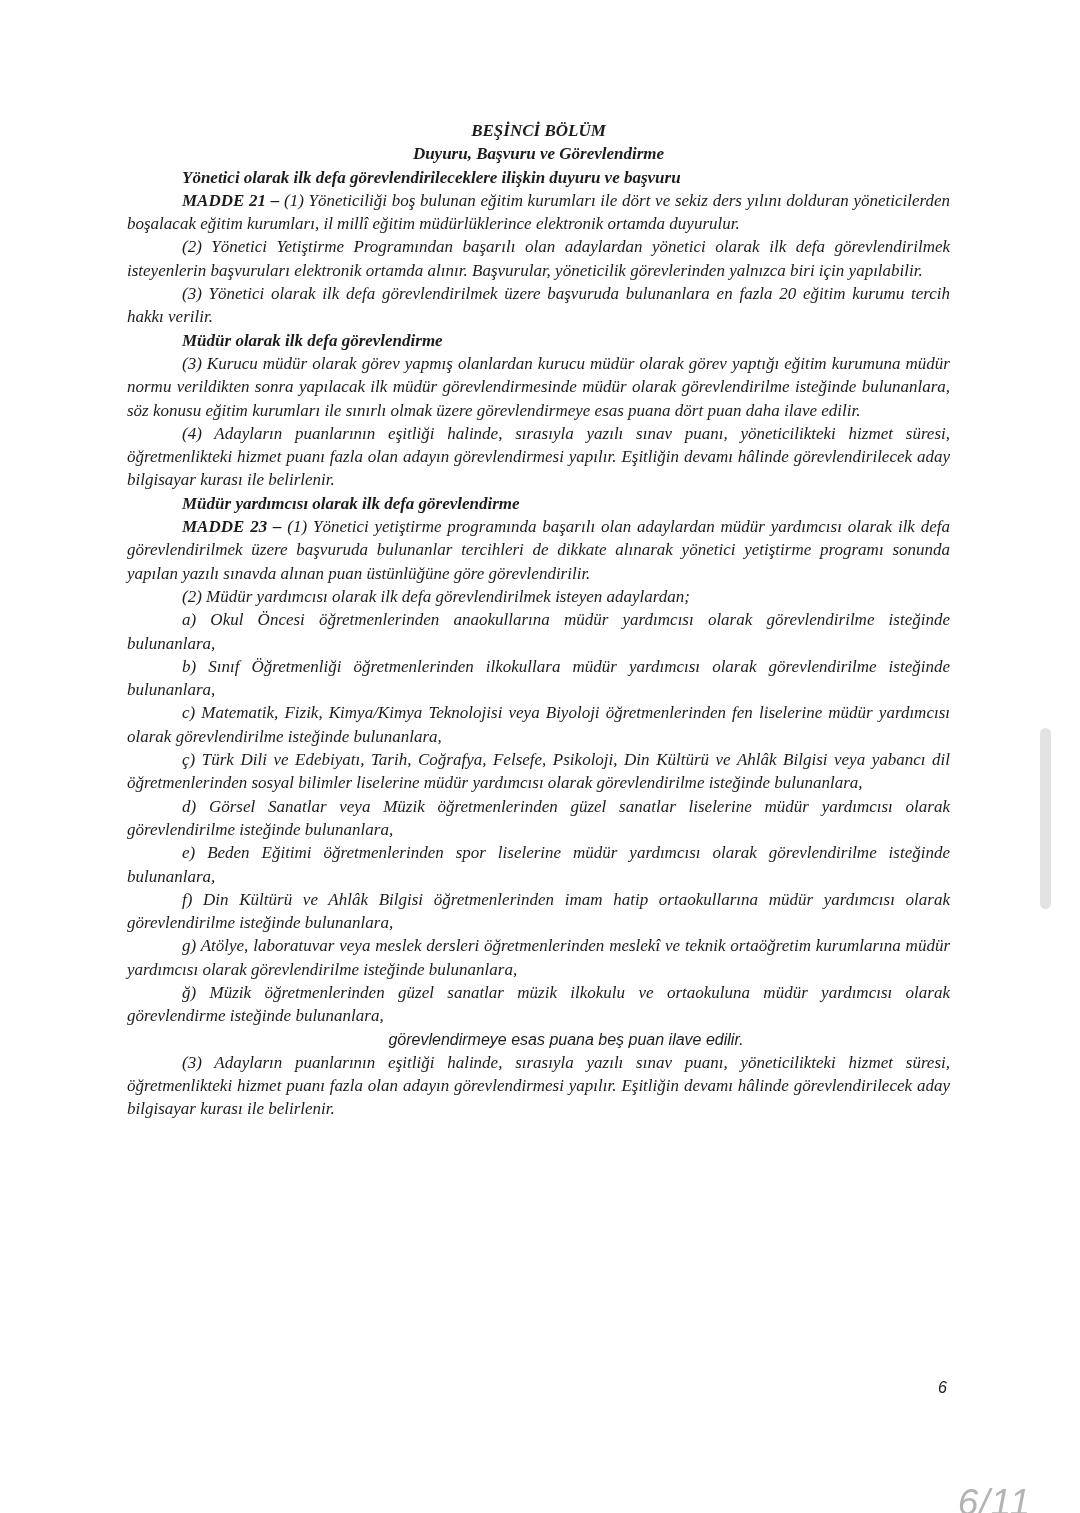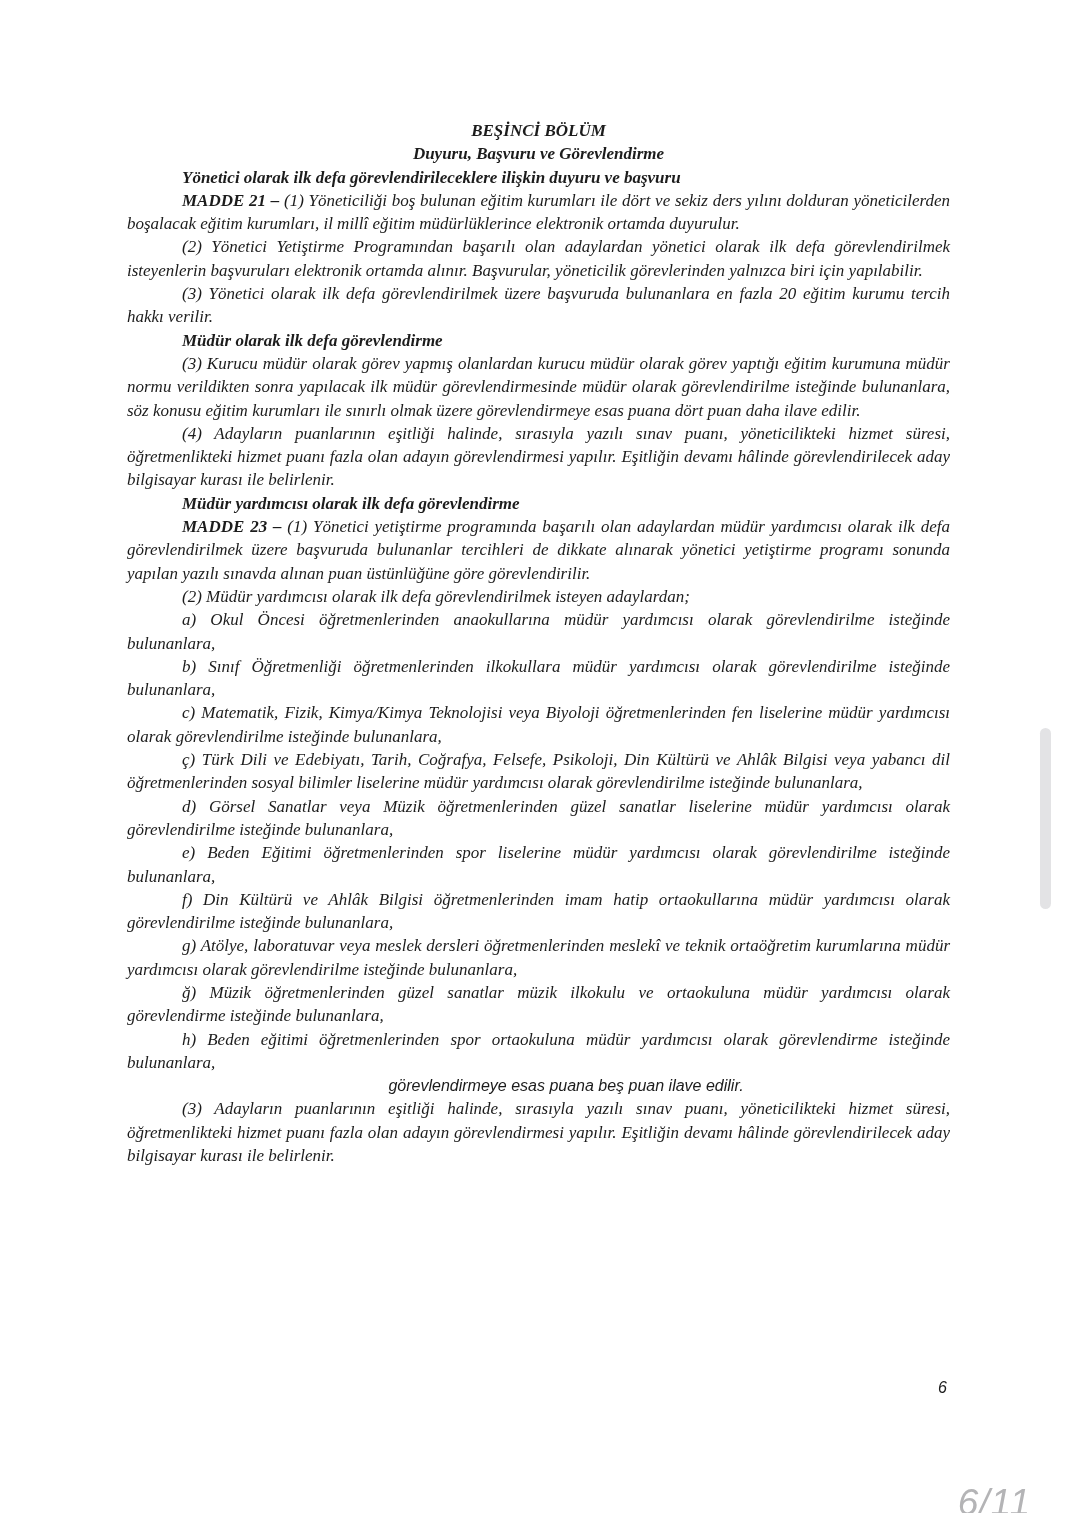--- a/index.html
+++ b/index.html
@@ -65,21 +65,20 @@
     <p class="para body">(2) Müdür yardımcısı olarak ilk defa görevlendirilmek isteyen adaylardan;</p>
     <p class="para body">a) Okul Öncesi öğretmenlerinden anaokullarına müdür yardımcısı olarak görevlendirilme isteğinde bulunanlara,</p>
     <p class="para body">b) Sınıf Öğretmenliği öğretmenlerinden ilkokullara müdür yardımcısı olarak görevlendirilme isteğinde bulunanlara,</p>
     <p class="para body">c) Matematik, Fizik, Kimya/Kimya Teknolojisi veya Biyoloji öğretmenlerinden fen liselerine müdür yardımcısı olarak görevlendirilme isteğinde bulunanlara,</p>
     <p class="para body">ç) Türk Dili ve Edebiyatı, Tarih, Coğrafya, Felsefe, Psikoloji, Din Kültürü ve Ahlâk Bilgisi veya yabancı dil öğretmenlerinden sosyal bilimler liselerine müdür yardımcısı olarak görevlendirilme isteğinde bulunanlara,</p>
     <p class="para body">d) Görsel Sanatlar veya Müzik öğretmenlerinden güzel sanatlar liselerine müdür yardımcısı olarak görevlendirilme isteğinde bulunanlara,</p>
     <p class="para body">e) Beden Eğitimi öğretmenlerinden spor liselerine müdür yardımcısı olarak görevlendirilme isteğinde bulunanlara,</p>
     <p class="para body">f) Din Kültürü ve Ahlâk Bilgisi öğretmenlerinden imam hatip ortaokullarına müdür yardımcısı olarak görevlendirilme isteğinde bulunanlara,</p>
     <p class="para body">g) Atölye, laboratuvar veya meslek dersleri öğretmenlerinden meslekî ve teknik ortaöğretim kurumlarına müdür yardımcısı olarak görevlendirilme isteğinde bulunanlara,</p>
     <p class="para body">ğ) Müzik öğretmenlerinden güzel sanatlar müzik ilkokulu ve ortaokuluna müdür yardımcısı olarak görevlendirme isteğinde bulunanlara,</p>
-    <p class="para body">h) Beden eğitimi öğretmenlerinden spor ortaokuluna müdür yardımcısı olarak görevlendirme isteğinde bulunanlara,</p>
     <p class="para body-sans">görevlendirmeye esas puana beş puan ilave edilir.</p>
     <p class="para body">(3) Adayların puanlarının eşitliği halinde, sırasıyla yazılı sınav puanı, yöneticilikteki hizmet süresi, öğretmenlikteki hizmet puanı fazla olan adayın görevlendirmesi yapılır. Eşitliğin devamı hâlinde görevlendirilecek aday bilgisayar kurası ile belirlenir.</p>
   </div>
 
 <div class="page-number">6</div>
 
 <div class="scroll-thumb"></div>
 
 <div class="page-indicator">6/11</div>
 

